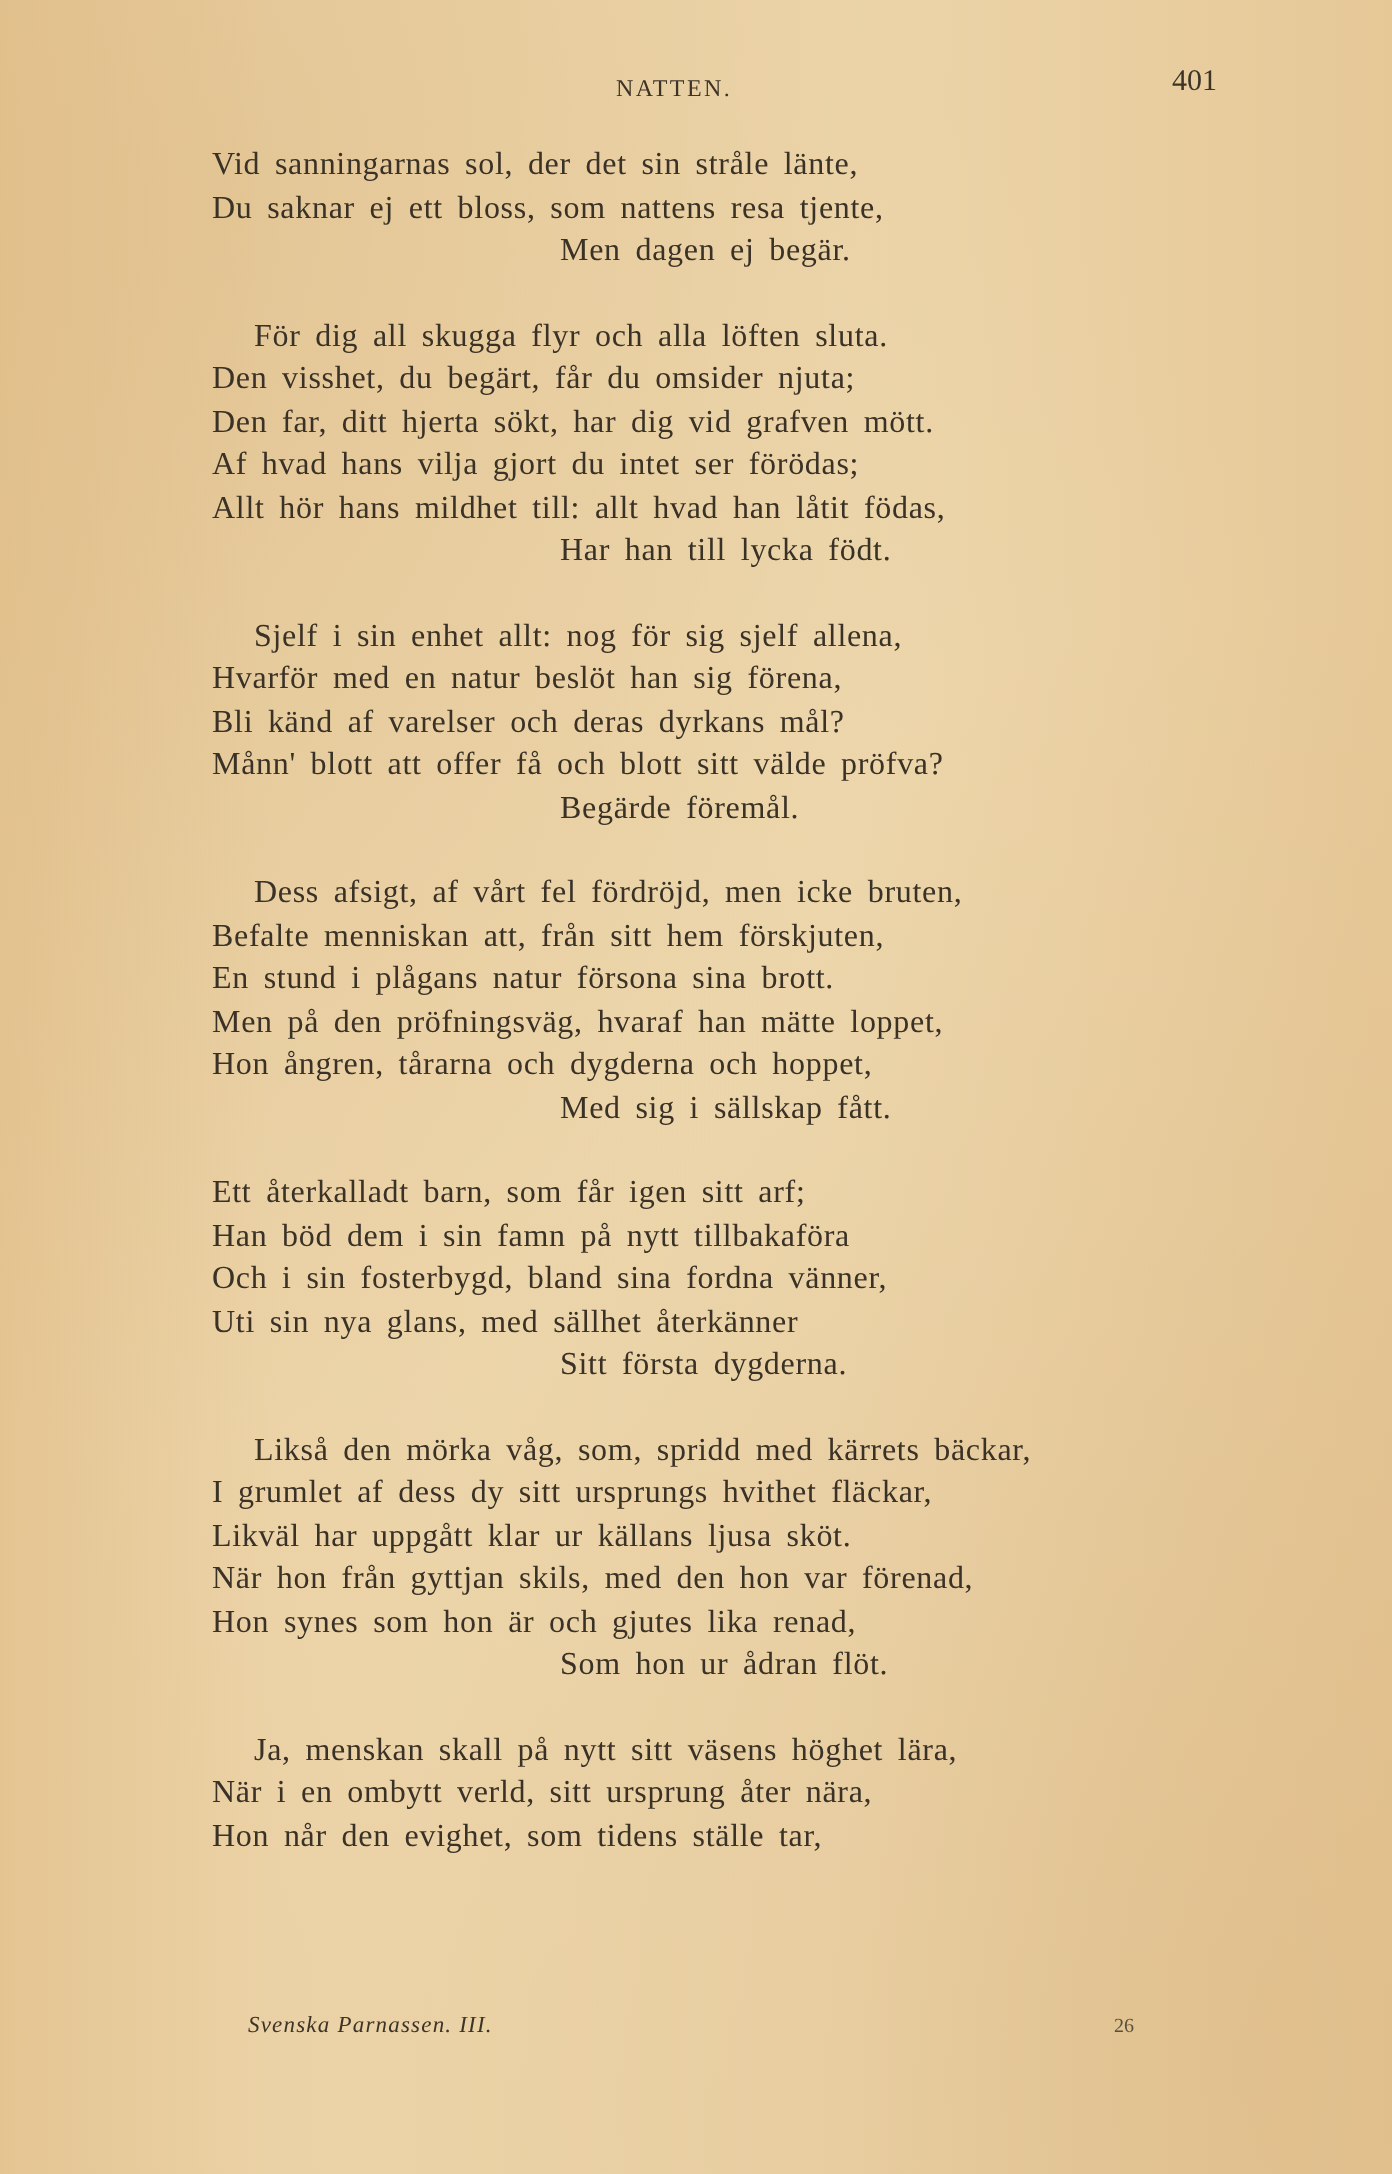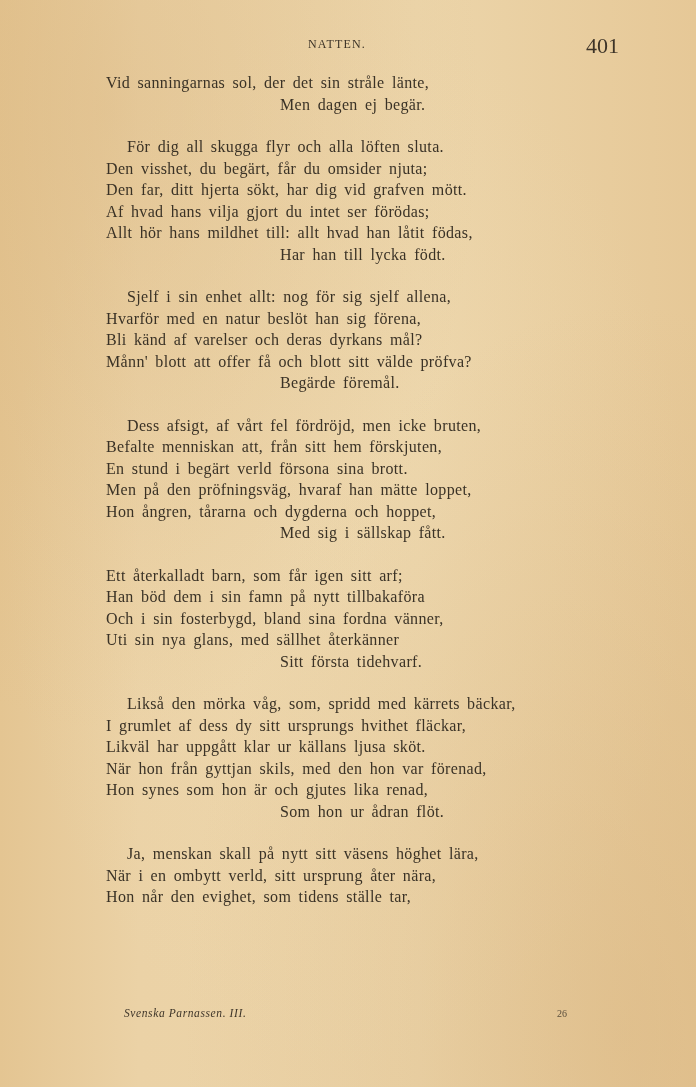--- a/index.html
+++ b/index.html
@@ -37,21 +37,21 @@
       left: 288px;
       top: 4px;
       font-size: 12px;
       letter-spacing: 1.2px;
       color: #3d3428;
     }
     .page-number {
       position: absolute;
       left: 566px;
       top: 0px;
-      font-size: 22px;
+      font-size: 15px;
       color: #3d3428;
     }
     .poem {
       position: absolute;
       left: 86px;
       top: 72px;
       width: 560px;
     }
     .stanza {
       margin: 0 0 21px 0;
@@ -102,20 +102,21 @@
 
   <div class="running-head">
     <span class="running-title">NATTEN.</span>
     <span class="page-number">401</span>
   </div>
 
   <div class="poem">
 
     <div class="stanza">
       <div class="line">Vid sanningarnas sol, der det sin stråle länte,</div>
+      <div class="line">Du saknar ej ett bloss, som nattens resa tjente,</div>
       <div class="line short">Men dagen ej begär.</div>
     </div>
 
     <div class="stanza">
       <div class="line indent-first">För dig all skugga flyr och alla löften sluta.</div>
       <div class="line">Den visshet, du begärt, får du omsider njuta;</div>
       <div class="line">Den far, ditt hjerta sökt, har dig vid grafven mött.</div>
       <div class="line">Af hvad hans vilja gjort du intet ser förödas;</div>
       <div class="line">Allt hör hans mildhet till: allt hvad han låtit födas,</div>
       <div class="line short">Har han till lycka födt.</div>
@@ -125,32 +126,32 @@
       <div class="line indent-first">Sjelf i sin enhet allt: nog för sig sjelf allena,</div>
       <div class="line">Hvarför med en natur beslöt han sig förena,</div>
       <div class="line">Bli känd af varelser och deras dyrkans mål?</div>
       <div class="line">Månn' blott att offer få och blott sitt välde pröfva?</div>
       <div class="line short">Begärde föremål.</div>
     </div>
 
     <div class="stanza">
       <div class="line indent-first">Dess afsigt, af vårt fel fördröjd, men icke bruten,</div>
       <div class="line">Befalte menniskan att, från sitt hem förskjuten,</div>
-      <div class="line">En stund i begärt verld försona sina brott.</div>
+      <div class="line">En stund i plågans natur försona sina brott.</div>
       <div class="line">Men på den pröfningsväg, hvaraf han mätte loppet,</div>
       <div class="line">Hon ångren, tårarna och dygderna och hoppet,</div>
       <div class="line short">Med sig i sällskap fått.</div>
     </div>
 
     <div class="stanza">
       <div class="line">Ett återkalladt barn, som får igen sitt arf;</div>
       <div class="line">Han böd dem i sin famn på nytt tillbakaföra</div>
       <div class="line">Och i sin fosterbygd, bland sina fordna vänner,</div>
       <div class="line">Uti sin nya glans, med sällhet återkänner</div>
-      <div class="line short">Sitt första tidehvarf.</div>
+      <div class="line short">Sitt första dygderna.</div>
     </div>
 
     <div class="stanza">
       <div class="line indent-first">Likså den mörka våg, som, spridd med kärrets bäckar,</div>
       <div class="line">I grumlet af dess dy sitt ursprungs hvithet fläckar,</div>
       <div class="line">Likväl har uppgått klar ur källans ljusa sköt.</div>
       <div class="line">När hon från gyttjan skils, med den hon var förenad,</div>
       <div class="line">Hon synes som hon är och gjutes lika renad,</div>
       <div class="line short">Som hon ur ådran flöt.</div>
     </div>

